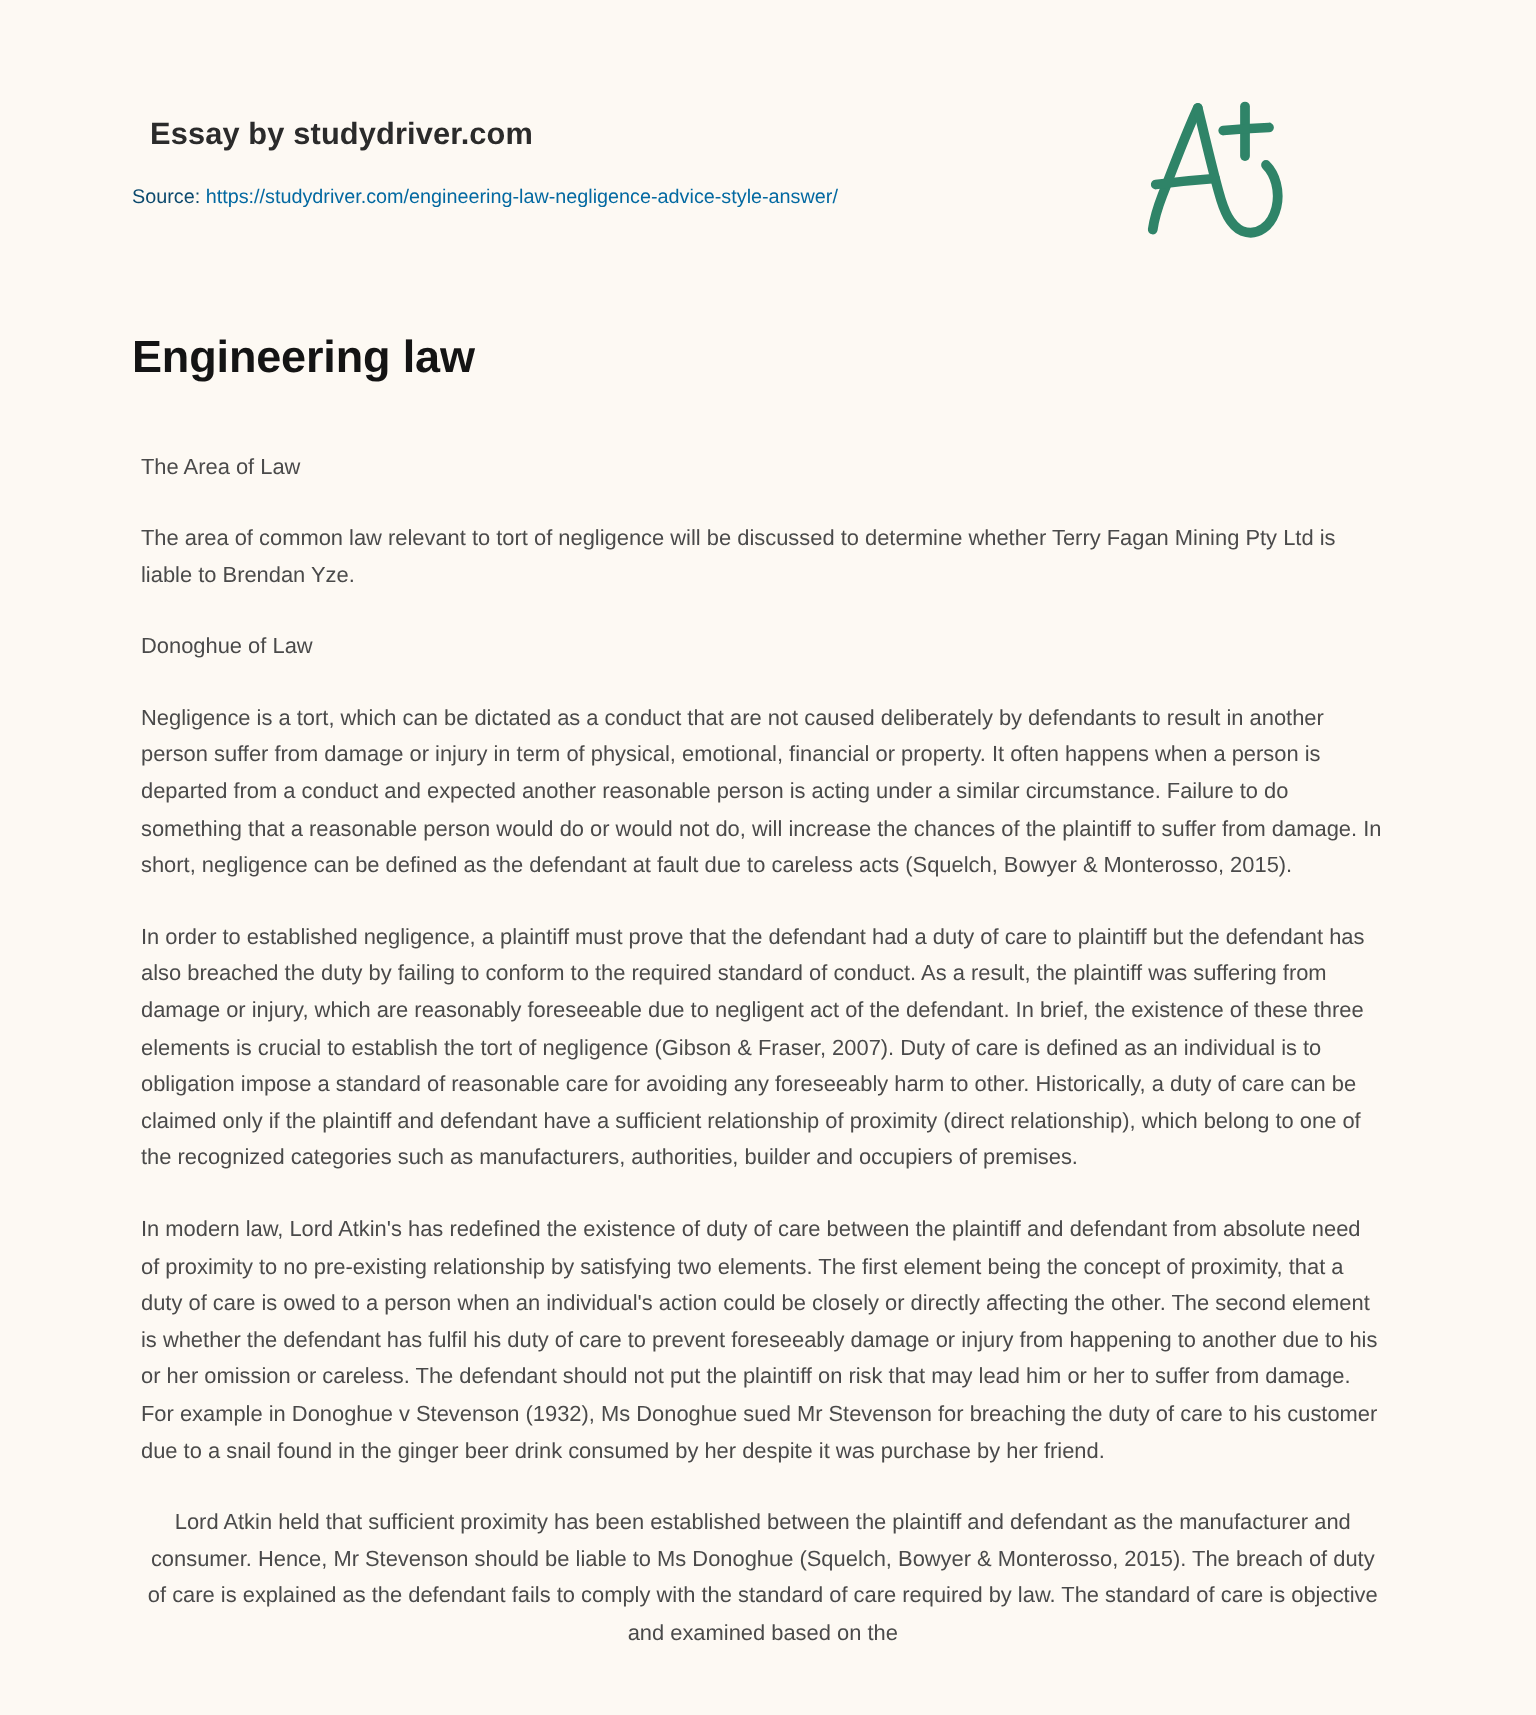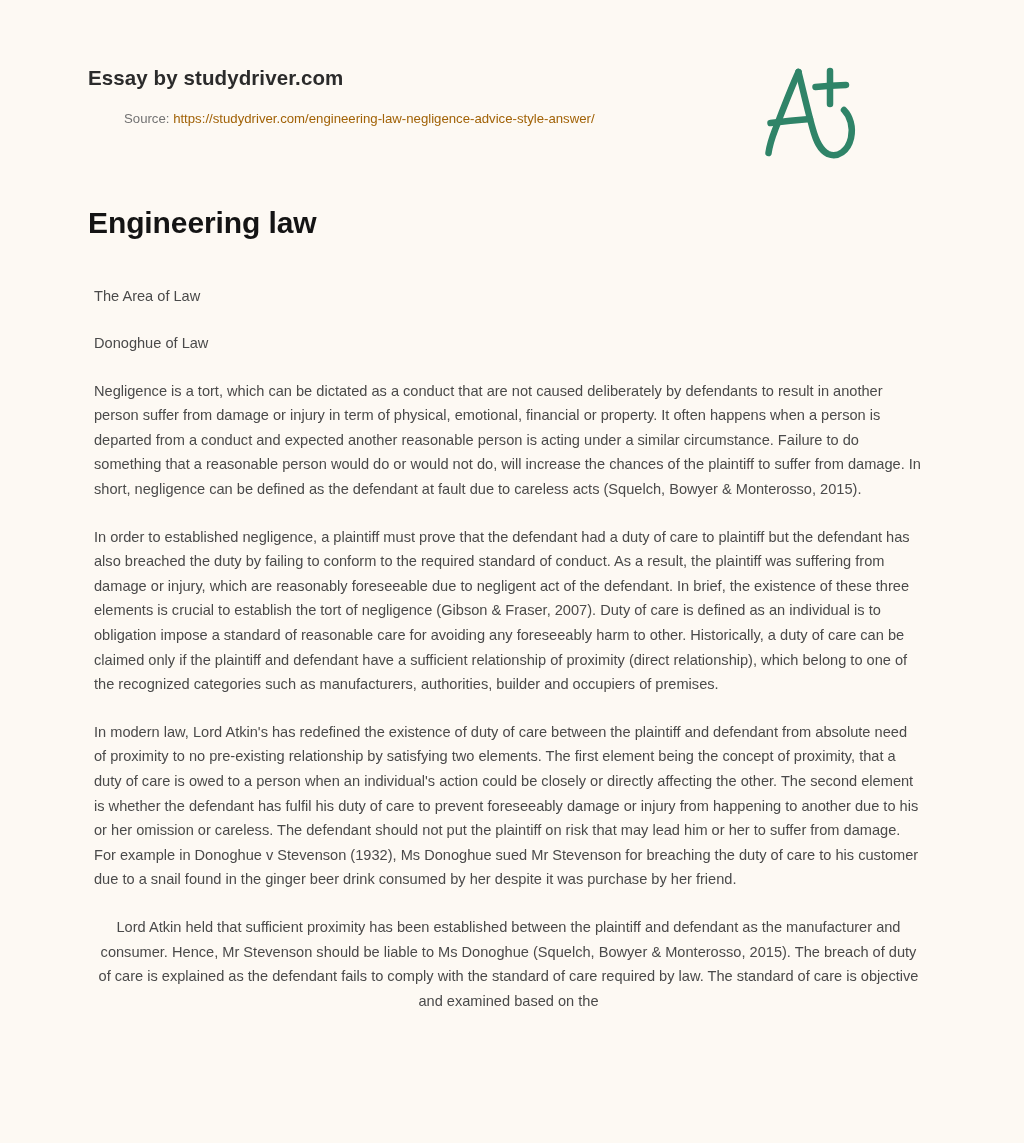--- a/index.html
+++ b/index.html
@@ -30,35 +30,34 @@
     height: 120px;
     box-sizing: border-box;
   }
 
   .byline {
     font-size: 20.5px;
     font-weight: bold;
     color: #2b2b2b;
     letter-spacing: 0.1px;
     line-height: 1.2;
-    margin: 0;
+    margin: 12px;
   }
 
   .source-line {
     margin-top: 19px;
     font-size: 13.2px;
     line-height: 1.3;
     white-space: nowrap;
   }
   .source-label {
-    color: #737373;
-    margin-left: 36px;
+    color: #0c4a6e;
   }
   .source-url {
-    color: #a16207;
+    color: #0369a1;
     text-decoration: none;
   }
 
   
   .logo {
     position: absolute;
     top: 66px;
     right: 74px;
     width: 104px;
     height: 96px;
@@ -73,21 +72,21 @@
   .article {
     padding-top: 84px;
   }
 
   .article-title {
     font-size: 30px;
     font-weight: bold;
     color: #141414;
     letter-spacing: -0.1px;
     line-height: 1.25;
-    margin: 0 0 42px 0;
+    margin: 16px 0 42px 0;
   }
 
   .body-wrap {
     padding-left: 6px;
     padding-right: 10px;
   }
 
   .para {
     font-size: 14.6px;
     line-height: 24.6px;
@@ -128,20 +127,21 @@
         </g>
       </svg>
     </div>
   </div>
 
   <div class="article">
     <h1 class="article-title">Engineering law</h1>
 
     <div class="body-wrap">
       <p class="para">The Area of Law</p>
+      <p class="para">The area of common law relevant to tort of negligence will be discussed to determine whether Terry Fagan Mining Pty Ltd is liable to Brendan Yze.</p>
       <p class="para">Donoghue of Law</p>
       <p class="para">Negligence is a tort, which can be dictated as a conduct that are not caused deliberately by defendants to result in another person suffer from damage or injury in term of physical, emotional, financial or property. It often happens when a person is departed from a conduct and expected another reasonable person is acting under a similar circumstance. Failure to do something that a reasonable person would do or would not do, will increase the chances of the plaintiff to suffer from damage. In short, negligence can be defined as the defendant at fault due to careless acts (Squelch, Bowyer &amp; Monterosso, 2015).</p>
       <p class="para">In order to established negligence, a plaintiff must prove that the defendant had a duty of care to plaintiff but the defendant has also breached the duty by failing to conform to the required standard of conduct. As a result, the plaintiff was suffering from damage or injury, which are reasonably foreseeable due to negligent act of the defendant. In brief, the existence of these three elements is crucial to establish the tort of negligence (Gibson &amp; Fraser, 2007). Duty of care is defined as an individual is to obligation impose a standard of reasonable care for avoiding any foreseeably harm to other. Historically, a duty of care can be claimed only if the plaintiff and defendant have a sufficient relationship of proximity (direct relationship), which belong to one of the recognized categories such as manufacturers, authorities, builder and occupiers of premises.</p>
       <p class="para">In modern law, Lord Atkin's has redefined the existence of duty of care between the plaintiff and defendant from absolute need of proximity to no pre-existing relationship by satisfying two elements. The first element being the concept of proximity, that a duty of care is owed to a person when an individual's action could be closely or directly affecting the other. The second element is whether the defendant has fulfil his duty of care to prevent foreseeably damage or injury from happening to another due to his or her omission or careless. The defendant should not put the plaintiff on risk that may lead him or her to suffer from damage. For example in Donoghue v Stevenson (1932), Ms Donoghue sued Mr Stevenson for breaching the duty of care to his customer due to a snail found in the ginger beer drink consumed by her despite it was purchase by her friend.</p>
       <p class="para">Lord Atkin held that sufficient proximity has been established between the plaintiff and defendant as the manufacturer and consumer. Hence, Mr Stevenson should be liable to Ms Donoghue (Squelch, Bowyer &amp; Monterosso, 2015). The breach of duty of care is explained as the defendant fails to comply with the standard of care required by law. The standard of care is objective and examined based on the</p>
     </div>
   </div>
 
 </div>
 

